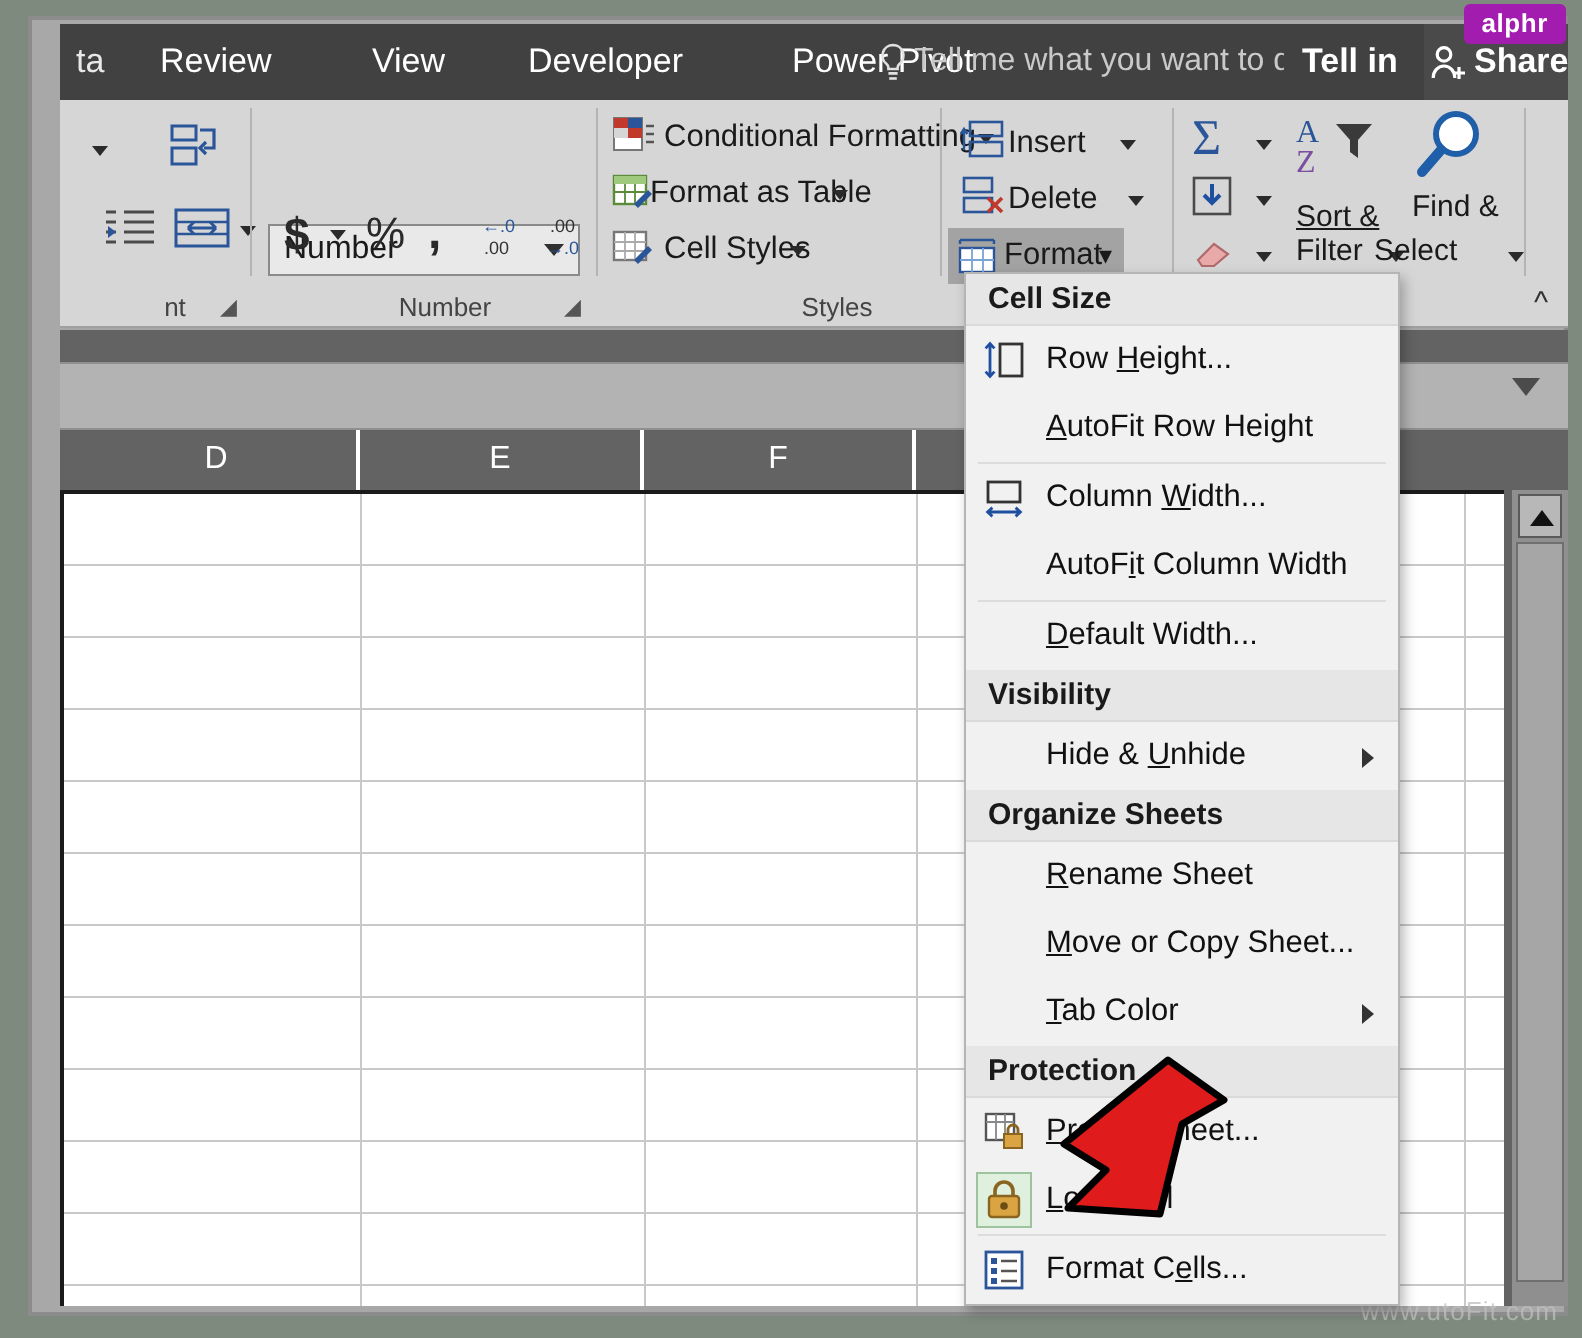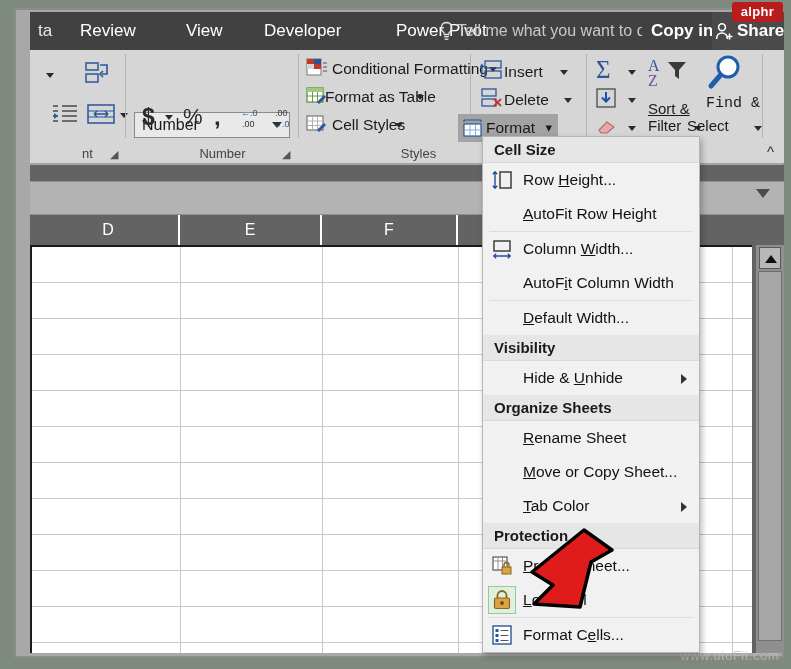--- a/index.html
+++ b/index.html
@@ -69,21 +69,21 @@
     position: absolute;
     left: 25px; top: 0; height: 38px; line-height: 38px;
     color: #ffffff; font-size: 17px; font-weight: bold;
   }
   .share-icon { position: absolute; left: 2px; top: 9px; width: 22px; height: 22px; }
 
   
   .alphr {
     position: absolute;
     right: 8px; top: 2px;
-    background: #b91c1c;
+    background: #a21caf;
     color: #ffffff;
     font-size: 13px;
     font-weight: bold;
     padding: 2px 9px 3px 9px;
     border-radius: 3px;
     letter-spacing: 0.3px;
     z-index: 40;
   }
 
   
@@ -370,21 +370,21 @@
     <div class="tab" style="left:226px;">Developer</div>
     <div class="tab" style="left:358px;">Power Pivot</div>
 
     <svg class="bulb-icon" viewBox="0 0 17 21">
       <path d="M8.5 1.5a5.3 5.3 0 0 0-3.2 9.5c.6.5.9 1.1.9 1.8v.7h4.6v-.7c0-.7.3-1.3.9-1.8A5.3 5.3 0 0 0 8.5 1.5z" fill="none" stroke="#e0e0e0" stroke-width="1.3"></path>
       <rect x="6.2" y="15" width="4.6" height="1.4" fill="#e0e0e0"></rect>
       <rect x="6.6" y="17.6" width="3.8" height="1.3" fill="#e0e0e0"></rect>
     </svg>
     <div class="tellme">Tell me what you want to do</div>
 
-    <div class="signin">Copy in</div>
+    <div class="signin">Tell in</div>
 
     <div class="share-btn">
       <svg class="share-icon" viewBox="0 0 22 22">
         <circle cx="8" cy="6.2" r="3.4" fill="none" stroke="#ffffff" stroke-width="1.6"></circle>
         <path d="M2.6 18c0-3.6 2.4-6 5.4-6s5.4 2.4 5.4 6" fill="none" stroke="#ffffff" stroke-width="1.6"></path>
         <path d="M15.5 12.5v6M12.5 15.5h6" stroke="#ffffff" stroke-width="1.6"></path>
       </svg>
       <div class="share-label">Share</div>
     </div>
   </div>
@@ -485,21 +485,21 @@
     <div class="caret-sm" style="left:530px; top:20px;"></div>
 
     <svg style="position:absolute; left:450px; top:38px; width:22px; height:20px;" viewBox="0 0 22 20">
       <rect x="2" y="1" width="14" height="7" fill="none" stroke="#2a5699" stroke-width="1.3"></rect>
       <rect x="2" y="11" width="14" height="7" fill="none" stroke="#2a5699" stroke-width="1.3"></rect>
       <path d="M14 11l7 7M21 11l-7 7" stroke="#c0392b" stroke-width="1.8"></path>
     </svg>
     <div class="cells-btn" style="left:474px; top:36px;">Delete</div>
     <div class="caret-sm" style="left:534px; top:48px;"></div>
 
-    <div class="cells-btn active" style="left:428px; top:64px; width:100px; padding-left:28px;">
+    <div class="cells-btn active" style="left:444px; top:64px; width:88px; padding-left:28px;">
       <svg style="position:absolute; left:4px; top:4px; width:21px; height:20px;" viewBox="0 0 21 20">
         <path d="M2 2h17M2 2v2M19 2v2" stroke="#2a5699" stroke-width="1.2" fill="none"></path>
         <rect x="2" y="6" width="17" height="12" fill="#ffffff" stroke="#2a5699" stroke-width="1.2"></rect>
         <path d="M2 12h17M8 6v12M13.5 6v12" stroke="#7ba4d6" stroke-width="0.9"></path>
       </svg>
       <span>Format</span>
       <span style="position:absolute; right:6px; top:0; font-size:13px;">▾</span>
     </div>
 
     <div class="grp-sep" style="left:556px;"></div>
@@ -524,21 +524,21 @@
       <path d="M20 6h18l-7 8v9l-4-3v-6z" fill="#3a3a3a"></path>
     </svg>
     <div class="editing-lbl" style="left:618px; top:50px;text-decoration:underline;">Sort &amp;</div>
     <div class="editing-lbl" style="left:618px; top:67px;">Filter</div>
     <div class="caret-sm" style="left:664px; top:76px;"></div>
 
     <svg style="position:absolute; left:676px; top:4px; width:40px; height:38px;" viewBox="0 0 40 38">
       <circle cx="22" cy="13" r="10" fill="#ffffff" stroke="#1f5ea8" stroke-width="3"></circle>
       <path d="M14.5 21L5 32" stroke="#1f5ea8" stroke-width="5" stroke-linecap="round"></path>
     </svg>
-    <div class="editing-lbl" style="left:676px; top:45px;font-family:Liberation Mono, monospace;">Find &amp;</div>
+    <div class="editing-lbl" style="left:676px; top:45px;">Find &amp;</div>
     <div class="editing-lbl" style="left:657px; top:67px;">Select</div>
     <div class="caret-sm" style="left:724px; top:76px;"></div>
 
     <div class="grp-sep" style="left:732px;"></div>
     <div class="collapse-chevron">^</div>
   </div>
 
   <div class="fbar-row"></div>
   <div class="fbar">
     <div class="fbar-white"></div>

